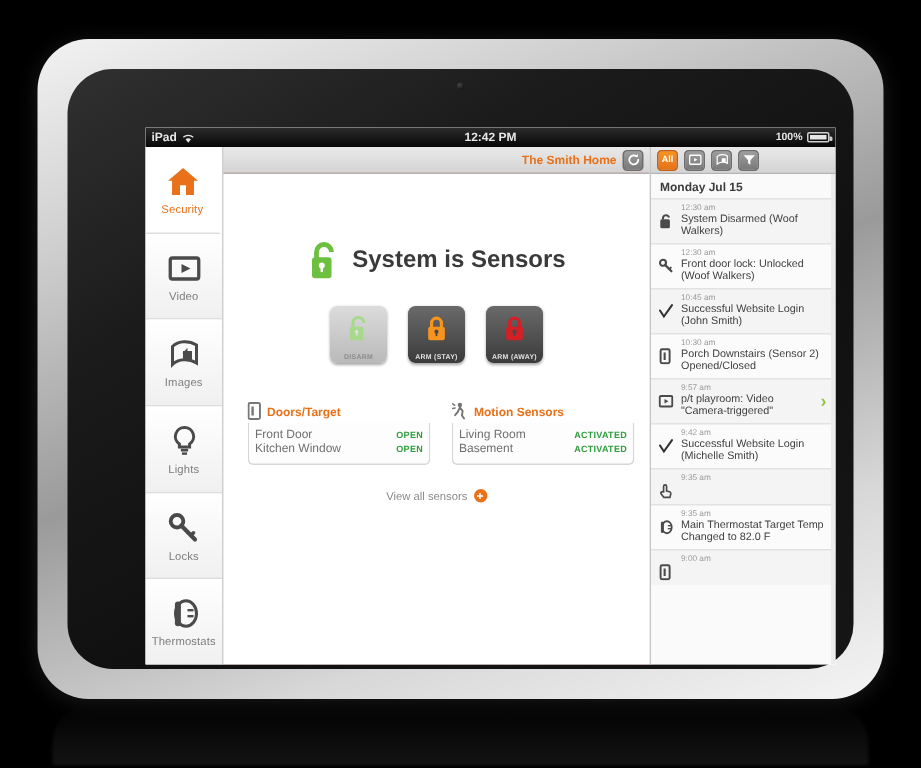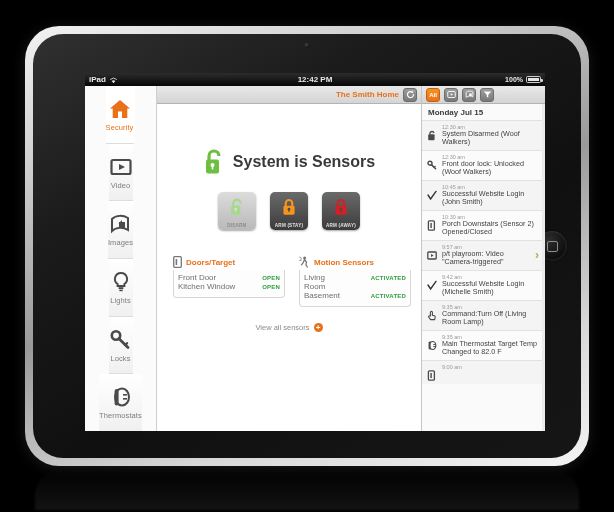--- a/index.html
+++ b/index.html
@@ -11,21 +11,21 @@
   }
 
   
   .stage { position: relative; width: 614px; height: 512px; background: #000; }
 
   .tablet {
     position: absolute; left: 25px; top: 26px;
     width: 564px; height: 440px;
     border-radius: 34px;
     background: linear-gradient(160deg, #f2f2f2 0%, #cfcfcf 22%, #9a9a9a 50%, #d8d8d8 78%, #f4f4f4 100%);
-    padding: 8px;
+    padding: 20px;
     box-shadow: 0 2px 14px rgba(255,255,255,0.10);
   }
   .tablet-inner {
     width: 100%; height: 100%;
     border-radius: 30px;
     background: linear-gradient(150deg, #303030 0%, #1a1a1a 30%, #101010 60%, #161616 100%);
     position: relative;
   }
   .home-button {
     position: absolute; right: 14px; top: 50%; transform: translateY(-50%);
@@ -66,22 +66,22 @@
   }
   .battery { width: 15px; height: 7px; border: 1px solid #cfcfcf; border-radius: 1.5px; position: relative; padding: 1px; }
   .battery::after { content:""; position:absolute; right:-3px; top:2px; width:2px; height:3px; background:#cfcfcf; border-radius:0 1px 1px 0; }
   .battery i { display: block; height: 100%; width: 100%; background: #e6e6e6; }
 
   
   .app { display: flex; height: 345px; position: relative; }
 
   
   .sidebar {
-    width: 72px; background: #fbfbfb; border-right: 1px solid #cfcfcf;
-    display: flex; flex-direction: column; align-items: center;
+    width: 52px; background: #fbfbfb; border-right: 1px solid #cfcfcf;
+    display: flex; flex-direction: column;
   }
   .nav-item {
     flex: 1; display: flex; flex-direction: column; align-items: center; justify-content: center;
     gap: 2px; border-bottom: 1px solid #ddd;
     background: linear-gradient(#ffffff, #f0f0f0);
     cursor: pointer; position: relative;
   }
   .nav-item:last-child { border-bottom: none; }
   .nav-item.active { background: #ffffff; border-right: 2px solid #fff; }
   .nav-item.active .nav-label { color: #e8711a; }
@@ -512,21 +512,20 @@
               </div>
 
               <div class="log-item">
                 <div class="log-ico">
                   <svg width="10" height="11" viewBox="0 0 10 11">
                       <path d="M3.4 6 L3.4 2.2 A1 1 0 0 1 5.4 2.2 L5.4 5.4 L7.4 5.8 A1.2 1.2 0 0 1 8.2 7.2 L7.6 9.6 L3.6 9.6 L1.6 7 A0.9 0.9 0 0 1 3 6 Z" fill="none" stroke="#4a4a4a" stroke-width="1.1"></path>
                     </svg>
                 </div>
                 <div class="log-body">
                   <div class="log-time">9:35 am</div>
-                  <div class="log-text">Command:Turn Off (Living Room Lamp)</div>
                 </div>
               </div>
 
               <div class="log-item">
                 <div class="log-ico">
                   <svg width="10" height="11" viewBox="0 0 10 11">
                       <ellipse cx="5.6" cy="5.5" rx="3.2" ry="4" fill="none" stroke="#4a4a4a" stroke-width="1.2"></ellipse>
                       <rect x="1.6" y="1.6" width="2" height="7.8" rx="1" fill="#4a4a4a"></rect>
                       <rect x="6.2" y="4" width="2" height="0.9" fill="#4a4a4a"></rect>
                       <rect x="6.2" y="6" width="2" height="0.9" fill="#4a4a4a"></rect>

